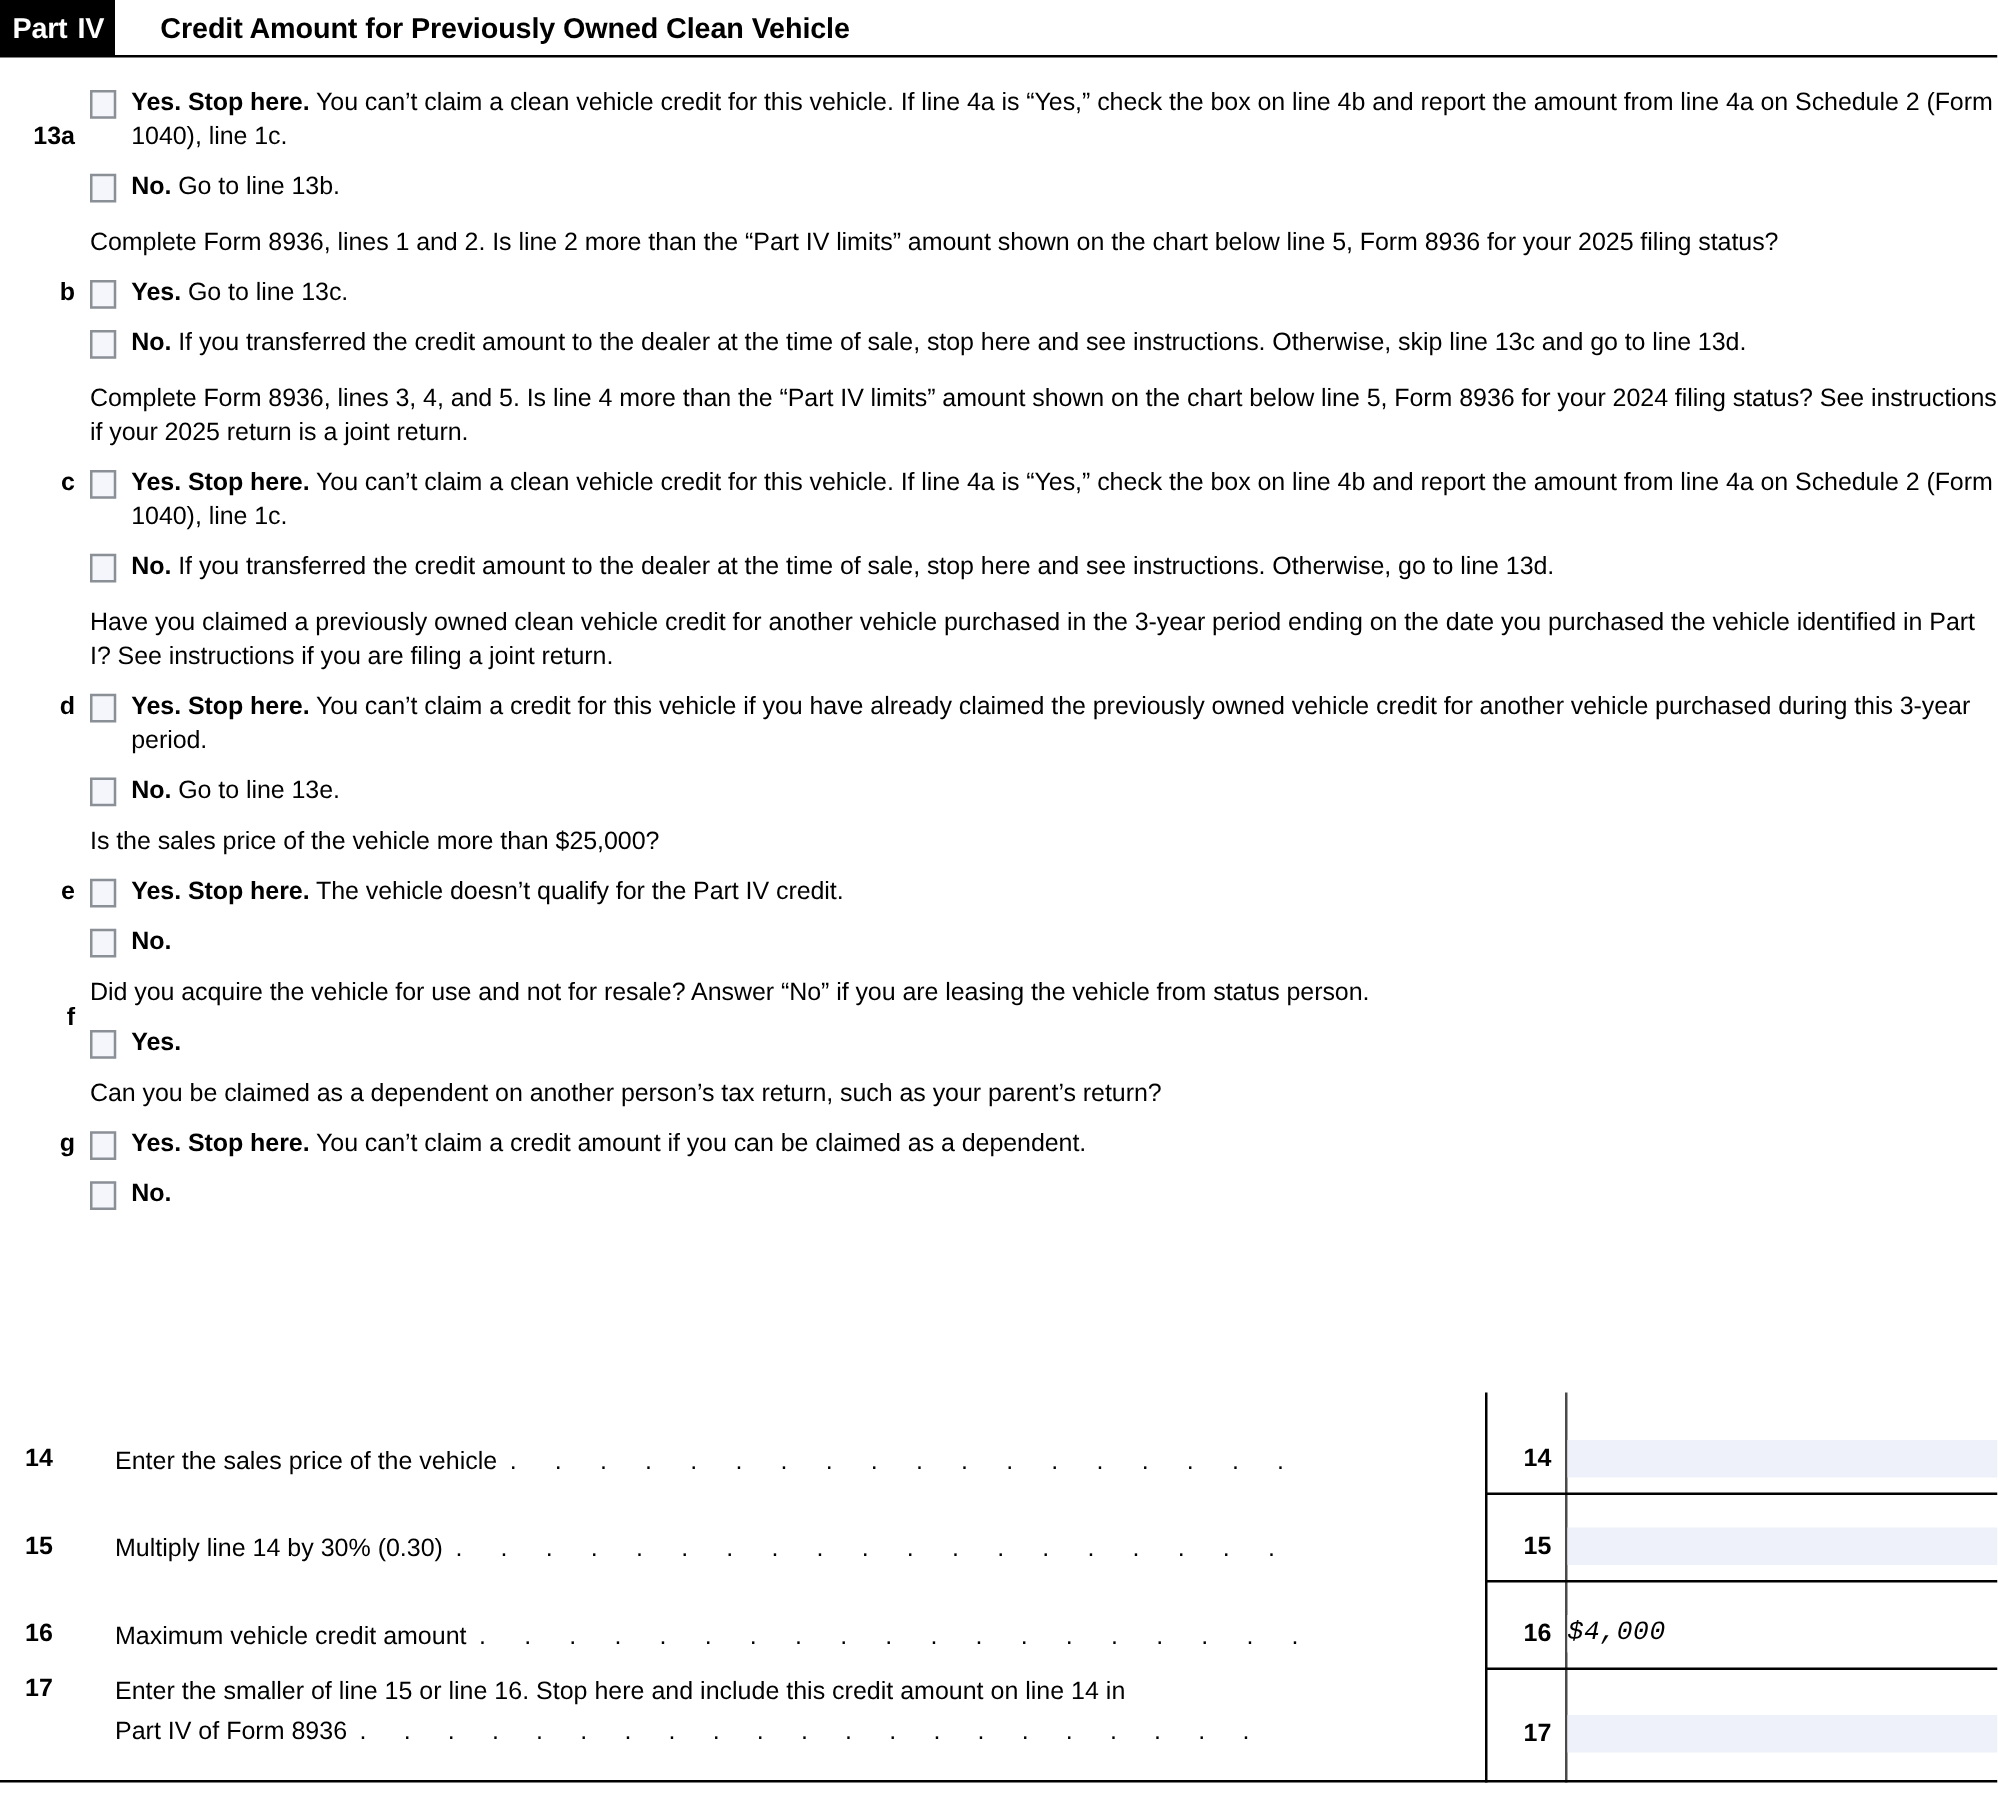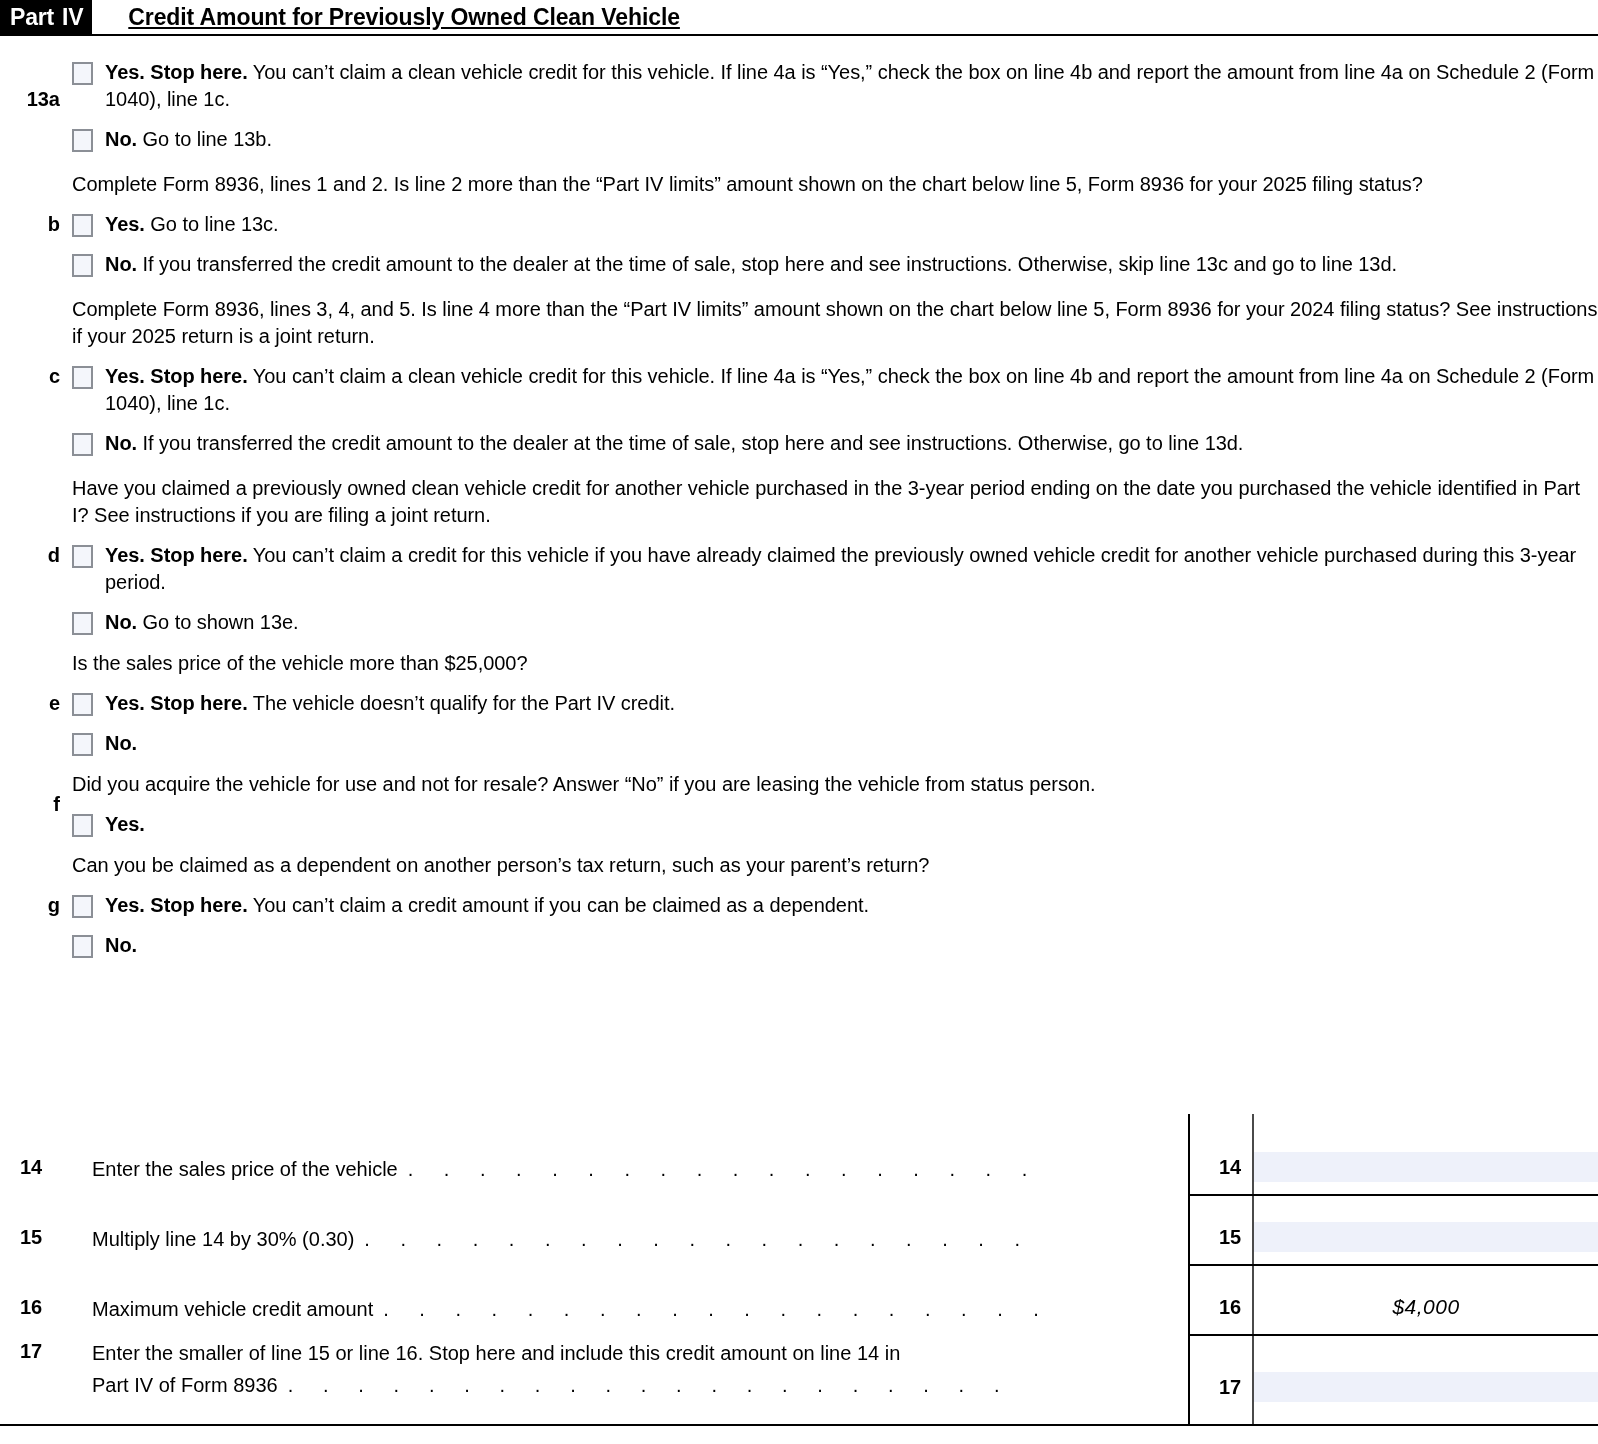--- a/index.html
+++ b/index.html
@@ -13,24 +13,23 @@
     font-family: "Liberation Sans", sans-serif;
     color: #000000;
     overflow: hidden;
     position: relative;
   }
 
   
   .part-header {
     display: flex;
     align-items: stretch;
-    height: 36px;
+    height: 46px;
     border-bottom: 2px solid #000;
     box-sizing: border-box;
-    text-decoration: underline;
   }
   .part-tag {
     background: #000000;
     color: #ffffff;
     font-weight: bold;
     font-size: 23px;
     line-height: 28px;
     padding: 0 9px 0 10px;
     letter-spacing: -0.2px;
     white-space: nowrap;
@@ -165,25 +164,25 @@
   }
   .valuebox {
     position: absolute;
     left: 1254px;
     width: 344px;
     height: 30px;
     background: #eef1fa;
     box-sizing: border-box;
   }
   .valuebox .val {
-    font-family: Liberation Sans, sans-serif;
+    font-family: Liberation Mono, monospace;
     font-style: italic;
     font-size: 21px;
     line-height: 30px;
-    text-align: center;
+    text-align: left;
     display: block;
     letter-spacing: 0.5px;
   }
   .valuebox.plain { background: #ffffff; }
 </style>
 </head>
 <body>
 
 <div class="part-header">
   <div class="part-tag">
@@ -241,21 +240,21 @@
     <div class="qblock">
       <div class="q-num sub">d</div>
       <div class="q-body">
         <div class="q-text">Have you claimed a previously owned clean vehicle credit for another vehicle purchased in the 3-year period ending on the date you purchased the vehicle identified in Part I? See instructions if you are filing a joint return.</div>
         <div class="cb-row">
           <span class="checkbox" style="border-color: rgb(139, 143, 150); background: rgb(244, 246, 251);"></span>
           <span class="cb-text"><b>Yes. Stop here.</b><span> You can’t claim a credit for this vehicle if you have already claimed the previously owned vehicle credit for another vehicle purchased during this 3-year period.</span></span>
         </div>
         <div class="cb-row">
           <span class="checkbox" style="border-color: rgb(139, 143, 150); background: rgb(244, 246, 251);"></span>
-          <span class="cb-text"><b>No.</b><span> Go to shown 13e.</span></span>
+          <span class="cb-text"><b>No.</b><span> Go to line 13e.</span></span>
         </div>
       </div>
     </div>
     <div style="height: 14px;"></div>
     <div class="qblock">
       <div class="q-num sub">e</div>
       <div class="q-body">
         <div class="q-text">Is the sales price of the vehicle more than $25,000?</div>
         <div class="cb-row">
           <span class="checkbox" style="border-color: rgb(139, 143, 150); background: rgb(244, 246, 251);"></span>

